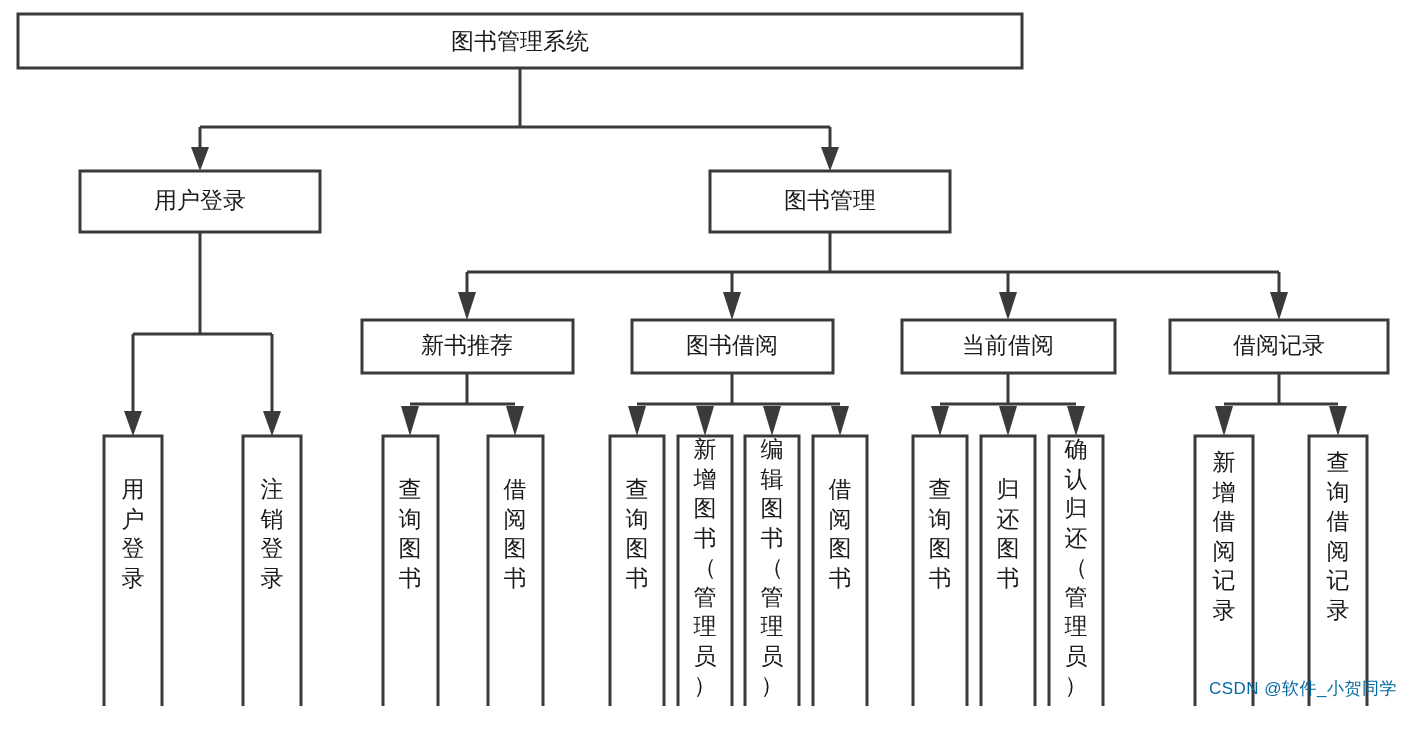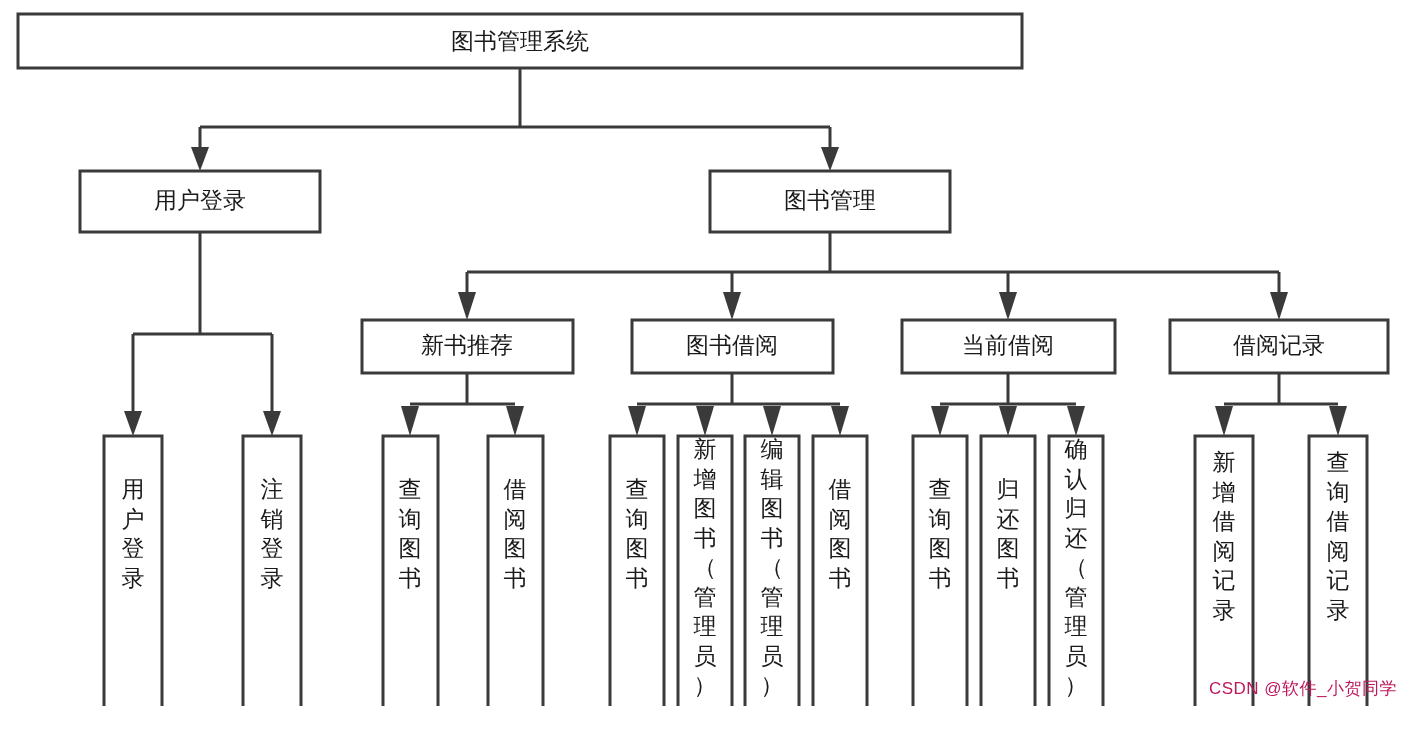--- a/index.html
+++ b/index.html
@@ -53,21 +53,21 @@
     font-size: 23px;
     fill: #1a1a1a;
     text-anchor: middle;
   }
   .watermark {
     position: absolute;
     right: 8px;
     bottom: 6px;
     font-family: "Liberation Sans", "DejaVu Sans", sans-serif;
     font-size: 17px;
-    color: #be185d;
+    color: #0369a1;
     letter-spacing: 0.5px;
     white-space: nowrap;
     pointer-events: none;
   }
 </style>
 </head>
 <body>
 
 <div id="diagram-root">
 

